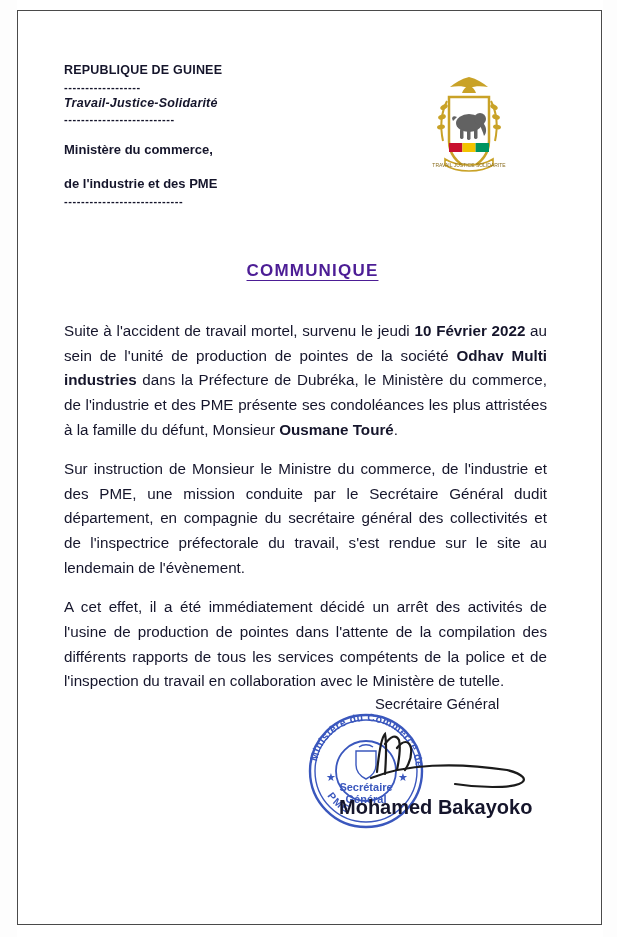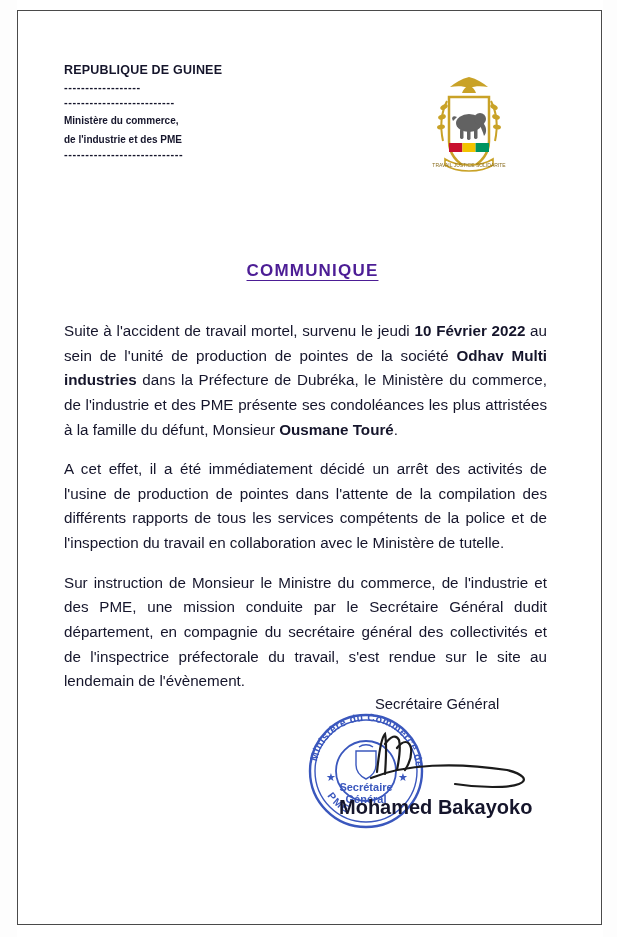--- a/index.html
+++ b/index.html
@@ -66,25 +66,25 @@
   .lh-dots {
     font-size: 11px;
     font-weight: bold;
     color: #15152b;
     letter-spacing: 0.6px;
     line-height: 1.1;
     margin: 1px 0 3px 0;
     white-space: nowrap;
   }
   .lh-sub {
-    font-size: 10px;
+    font-size: 13px;
     font-weight: bold;
     color: #15152b;
     line-height: 1.3;
-    margin: 6px 0 2px 0;
+    margin: 17px 0 2px 0;
     white-space: nowrap;
   }
 
   
   .crest {
     position: absolute;
     right: 46px;
     top: 20px;
     width: 104px;
     height: 112px;
@@ -193,20 +193,21 @@
 
   <div class="scan-edge-left"></div>
   <div class="scan-edge-right"></div>
 
   <div class="sheet-frame">
     <div class="content">
 
       <div class="letterhead">
         <div class="lh-line">REPUBLIQUE DE GUINEE</div>
         <div class="lh-dots">------------------</div>
+        <div class="lh-line italic">Travail-Justice-Solidarité</div>
         <div class="lh-dots">--------------------------</div>
         <div class="lh-sub">Ministère du commerce,</div>
         <div class="lh-sub">de l'industrie et des PME</div>
         <div class="lh-dots">----------------------------</div>
       </div>
 
       <div class="crest">
         <svg viewBox="0 0 104 112" width="104" height="112" aria-hidden="true">
 
           <path d="M52 6 C44 8 38 12 33 16 C40 15 46 15 52 17 C58 15 64 15 71 16 C66 12 60 8 52 6 Z" fill="#c9a227"></path>
@@ -246,22 +247,22 @@
           <path d="M28 88 C40 96 64 96 76 88 L76 94 C64 102 40 102 28 94 Z" fill="#ffffff" stroke="#c9a227" stroke-width="1.6"></path>
           <text x="52" y="96" font-family="Liberation Sans, sans-serif" font-size="5" fill="#8a6d1f" text-anchor="middle">TRAVAIL JUSTICE SOLIDARITE</text>
         </svg>
       </div>
 
 
       <div class="title">COMMUNIQUE</div>
 
       <div class="body-text">
         <p class="para"><span>Suite à l'accident de travail mortel, survenu le jeudi </span><b>10 Février 2022</b><span> au sein de l'unité de production de pointes de la société </span><b>Odhav Multi industries</b><span> dans la Préfecture de Dubréka, le Ministère du commerce, de l'industrie et des PME présente ses condoléances les plus attristées à la famille du défunt, Monsieur </span><b>Ousmane Touré</b><span>.</span></p>
+        <p class="para"><span>Sur instruction de Monsieur le Ministre du commerce, de l'industrie et des PME, une mission conduite par le Secrétaire Général dudit département, en compagnie du secrétaire général des collectivités et de l'inspectrice préfectorale du travail, s'est rendue sur le site au lendemain de l'évènement.</span></p>
         <p class="para"><span>A cet effet, il a été immédiatement décidé un arrêt des activités de l'usine de production de pointes dans l'attente de la compilation des différents rapports de tous les services compétents de la police et de l'inspection du travail en collaboration avec le Ministère de tutelle.</span></p>
-        <p class="para"><span>Sur instruction de Monsieur le Ministre du commerce, de l'industrie et des PME, une mission conduite par le Secrétaire Général dudit département, en compagnie du secrétaire général des collectivités et de l'inspectrice préfectorale du travail, s'est rendue sur le site au lendemain de l'évènement.</span></p>
       </div>
 
       <div class="stamp">
         <svg viewBox="0 0 128 128" width="128" height="128" aria-hidden="true">
           <defs>
             <path id="arcTop" d="M 14 64 A 50 50 0 1 1 114 64" fill="none"></path>
             <path id="arcBottom" d="M 18 64 A 46 46 0 0 0 110 64" fill="none"></path>
           </defs>
           <circle cx="64" cy="64" r="56" fill="none" stroke="#2a49b8" stroke-width="2.4"></circle>
           <circle cx="64" cy="64" r="51" fill="none" stroke="#2a49b8" stroke-width="1.4"></circle>

